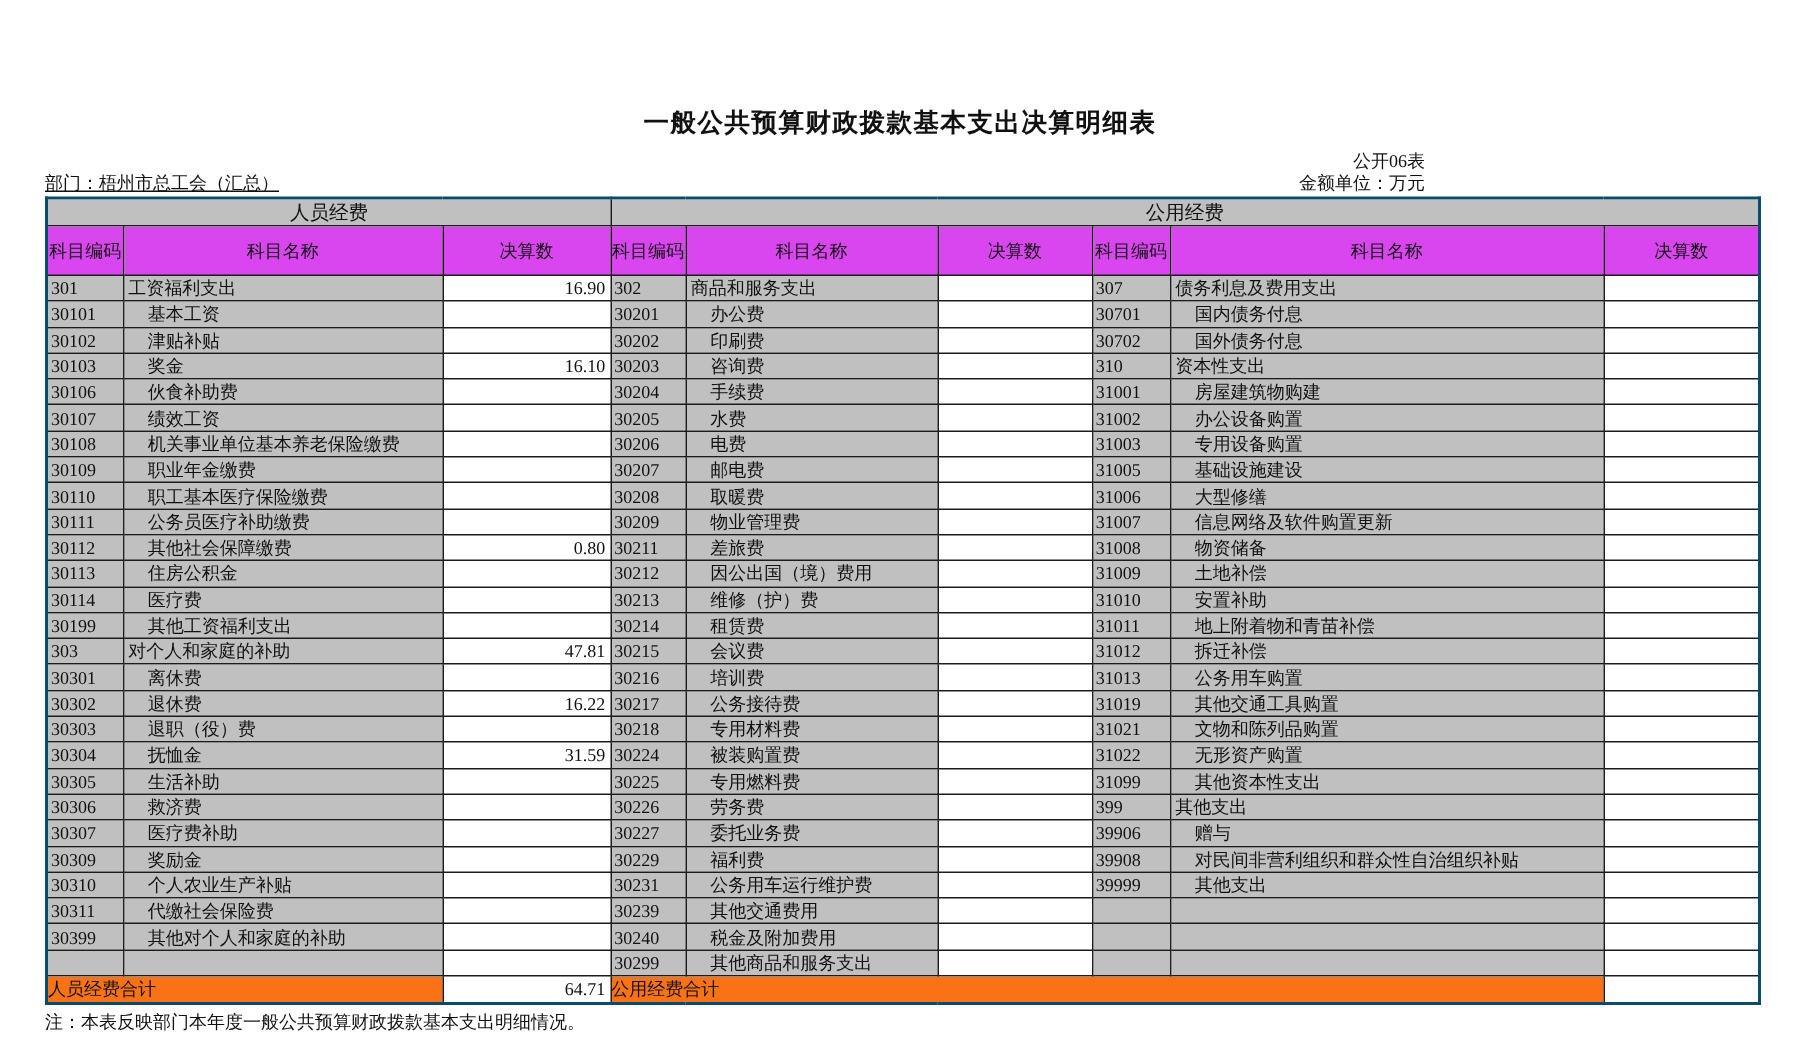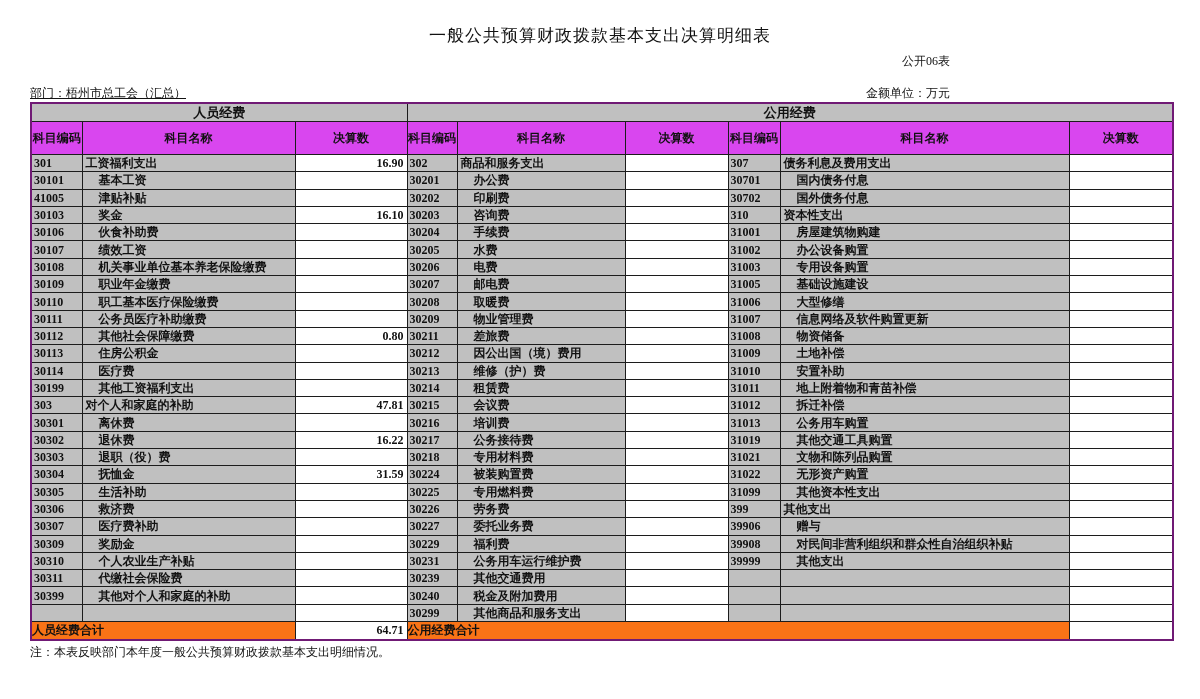--- a/index.html
+++ b/index.html
@@ -3,27 +3,27 @@
 <meta charset="utf-8">
 <style>
   html,body{margin:0;padding:0;}
   body{
     width:1200px;height:699px;background:#ffffff;
     font-family:"Liberation Serif","DejaVu Serif",serif;
     color:#111;overflow:hidden;
   }
   .page{width:1200px;height:699px;position:relative;}
   .title{
-    padding-top:24px;text-align:center;
-    font-size:17px;font-weight:normal;letter-spacing:1px;
+    padding-top:70px;text-align:center;
+    font-size:17px;font-weight:bold;letter-spacing:1px;
   }
   .content{width:920px;margin-left:30px;}
   .meta-row1{margin-top:7px;text-align:right;font-size:12px;line-height:14px;}
   .meta-row2{
-    margin-top:18px;display:flex;justify-content:space-between;
+    margin-top:1px;display:flex;justify-content:space-between;
     font-size:12px;line-height:15px;
   }
   .dept{text-decoration:underline;}
   table{
     border-collapse:collapse;table-layout:fixed;width:1142px;
     margin-top:1px;
   }
   td{
     border:1px solid #1c1c1c;overflow:hidden;white-space:nowrap;
     font-size:12px;padding:0;
@@ -36,21 +36,21 @@
     background:#d946ef;text-align:center;height:32px;
     line-height:14px;white-space:normal;vertical-align:middle;
   }
   tr.data-row td{height:16.3px;line-height:16px;}
   td.code{background:#c0c0c0;text-align:left;padding-left:2px;}
   td.name{background:#c0c0c0;text-align:left;padding-left:3px;}
   td.name.ind{padding-left:16px;}
   td.val{background:#ffffff;text-align:right;padding-right:3px;}
   tr.footer-row td{height:16.5px;line-height:16px;}
   tr.footer-row td.ghead{background:#f97316;text-align:left;}
-  table{border:2px solid #701a75;font-weight:bold;}
+  table{border:2px solid #0c4a6e;}
   .note{margin-top:4px;font-size:12px;line-height:15px;}
 </style>
 </head>
 <body>
 
 <div class="page">
   <div class="title">一般公共预算财政拨款基本支出决算明细表</div>
   <div class="content">
     <div class="meta-row1">
       <span>公开06表</span>
@@ -103,21 +103,21 @@
             <td class="name ind">基本工资</td>
             <td class="val"></td>
             <td class="code">30201</td>
             <td class="name ind">办公费</td>
             <td class="val"></td>
             <td class="code">30701</td>
             <td class="name ind">国内债务付息</td>
             <td class="val"></td>
           </tr>
           <tr class="data-row">
-            <td class="code">41005</td>
+            <td class="code">30102</td>
             <td class="name ind">津贴补贴</td>
             <td class="val"></td>
             <td class="code">30202</td>
             <td class="name ind">印刷费</td>
             <td class="val"></td>
             <td class="code">30702</td>
             <td class="name ind">国外债务付息</td>
             <td class="val"></td>
           </tr>
           <tr class="data-row">

